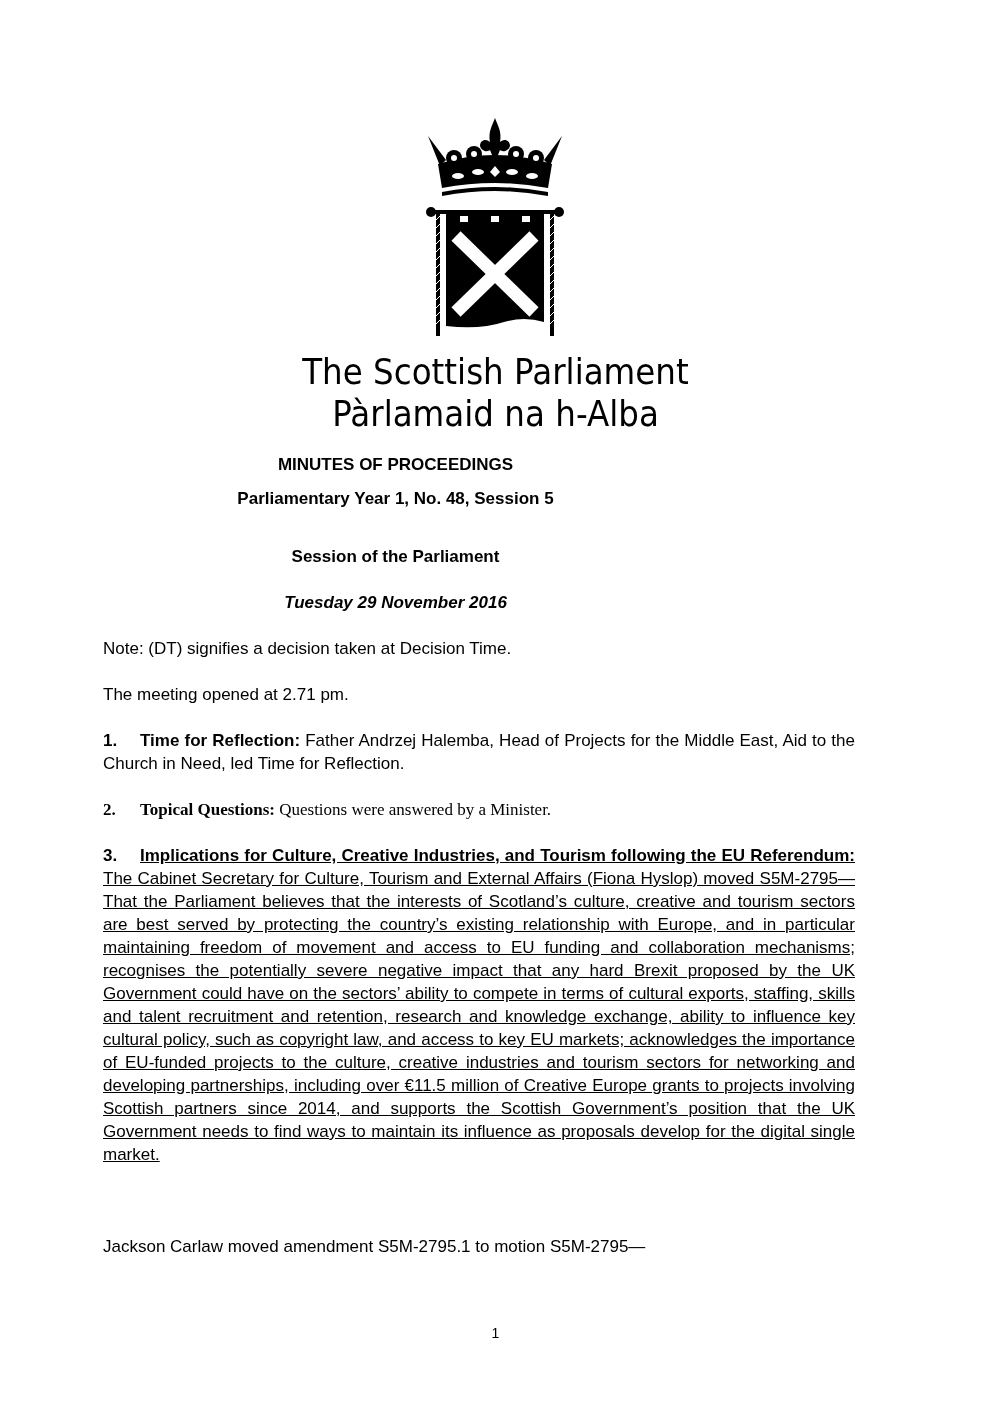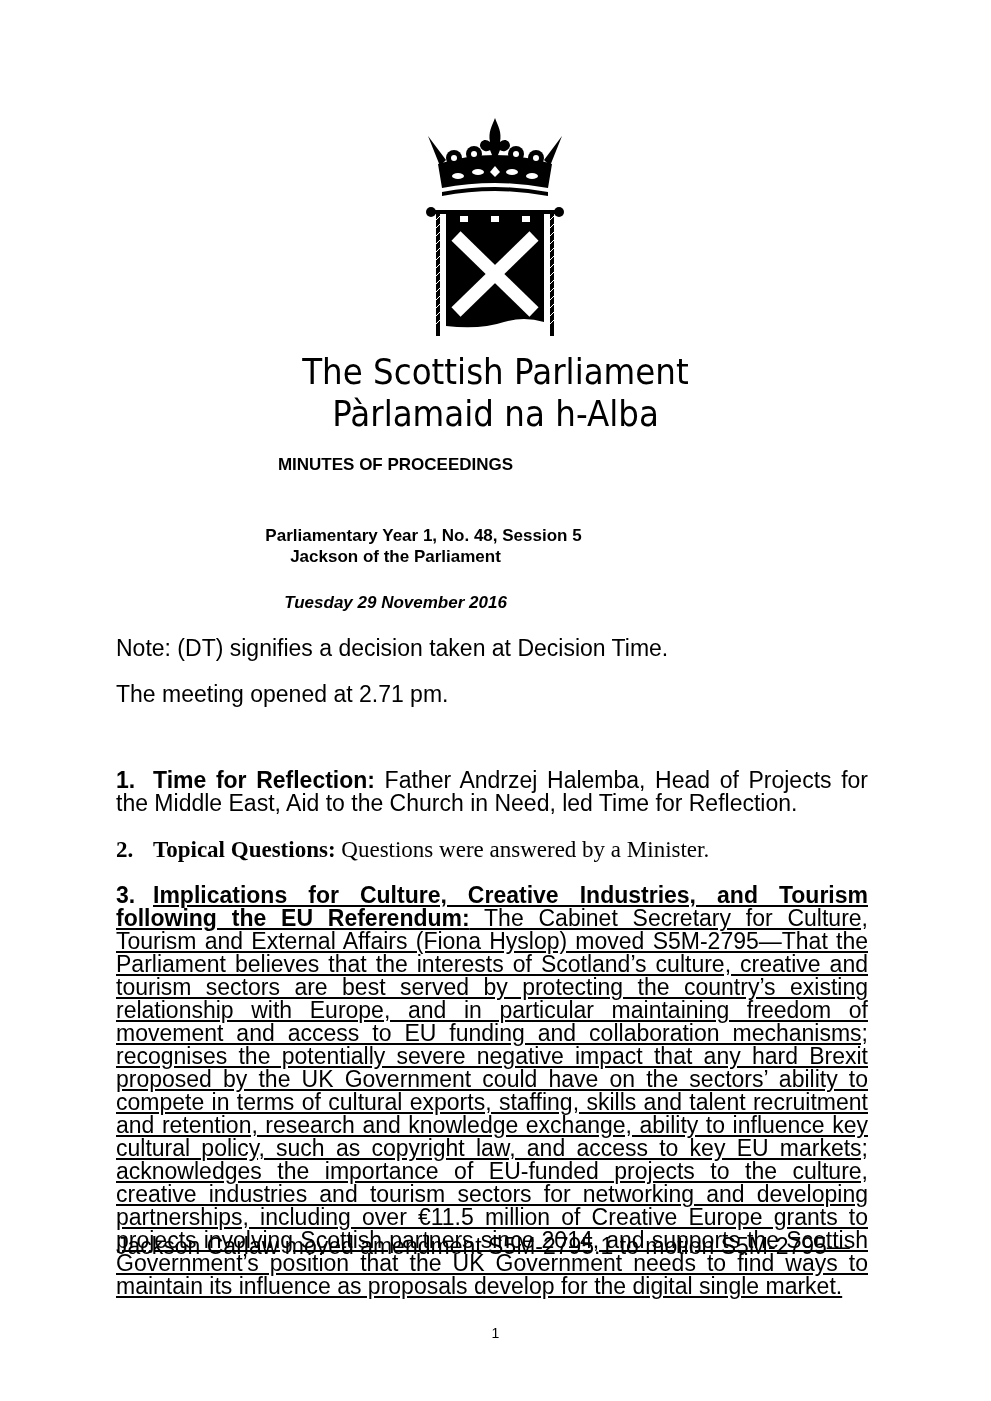--- a/index.html
+++ b/index.html
@@ -2,23 +2,23 @@
 <html><head>
   <meta charset="utf-8">
   <style>
     html, body { margin: 0; padding: 0; background: #ffffff; }
     body { width: 991px; height: 1401px; position: relative; overflow: hidden; color: #000; font-family: "Liberation Sans", sans-serif; }
     .logo { position: absolute; left: 424px; top: 116px; width: 142px; height: 226px; }
     .org { position: absolute; left: 0; width: 991px; text-align: center; font-family: "DejaVu Sans", sans-serif; font-weight: normal; letter-spacing: 0px; }
     .org1 { top: 352px; font-size: 35px; line-height: 40px; transform: scaleX(0.93); transform-origin: center; }
     .org2 { top: 394px; font-size: 35px; line-height: 40px; transform: scaleX(0.93); transform-origin: center; }
     .hd { position: absolute; left: 0; width: 791px; text-align: center; font-weight: bold; font-size: 17px; line-height: 20px; }
-    .p { position: absolute; left: 116px; width: 752px; font-size: 23px; line-height: 23px; text-align: justify; }
+    .p { position: absolute; left: 103px; width: 752px; font-size: 17px; line-height: 23px; text-align: justify; }
     .p b { font-weight: bold; }
-    .last-line { text-align-last: left; margin-top: 40px; }
+    .last-line { text-align-last: left; }
     .num { display: inline-block; width: 37px; font-weight: bold; }
     .pagenum { position: absolute; left: 0; width: 991px; top: 1325px; text-align: center; font-size: 14px; }
   </style>
 </head>
 <body>
 
 <div class="logo">
   <svg width="142" height="226" viewBox="0 0 142 226" xmlns="http://www.w3.org/2000/svg">
 
     <g fill="#000">
@@ -96,22 +96,22 @@
       <line x1="32" y1="120" x2="110" y2="196"></line>
       <line x1="110" y1="120" x2="32" y2="196"></line>
     </g>
   </svg>
 </div>
 
 <div class="org org1">The Scottish Parliament</div>
 <div class="org org2">Pàrlamaid na h-Alba</div>
 
 <div class="hd" style="top:455px;">MINUTES OF PROCEEDINGS</div>
-<div class="hd" style="top:526px;padding-left:28px;">Parliamentary Year 1, No. 48, Session 5</div>
-<div class="hd" style="top:547px;">Jackson of the Parliament</div>
+<div class="hd" style="top:489px;">Parliamentary Year 1, No. 48, Session 5</div>
+<div class="hd" style="top:547px;">Session of the Parliament</div>
 <div class="hd" style="top:593px;font-style:italic;">Tuesday 29 November 2016</div>
 
 <div class="p" style="top:637px;">Note: (DT) signifies a decision taken at Decision Time.</div>
 <div class="p" style="top:683px;">The meeting opened at 2.71 pm.</div>
 
 <div class="p last-line" style="top:729px;">
   <span class="num">1.</span><b>Time for Reflection:</b><span> Father Andrzej Halemba, Head of Projects for the Middle East, Aid to the Church in Need, led Time for Reflection.</span>
 </div>
 
 <div class="p last-line" style="top:798px;font-family:Liberation Serif, serif;">

